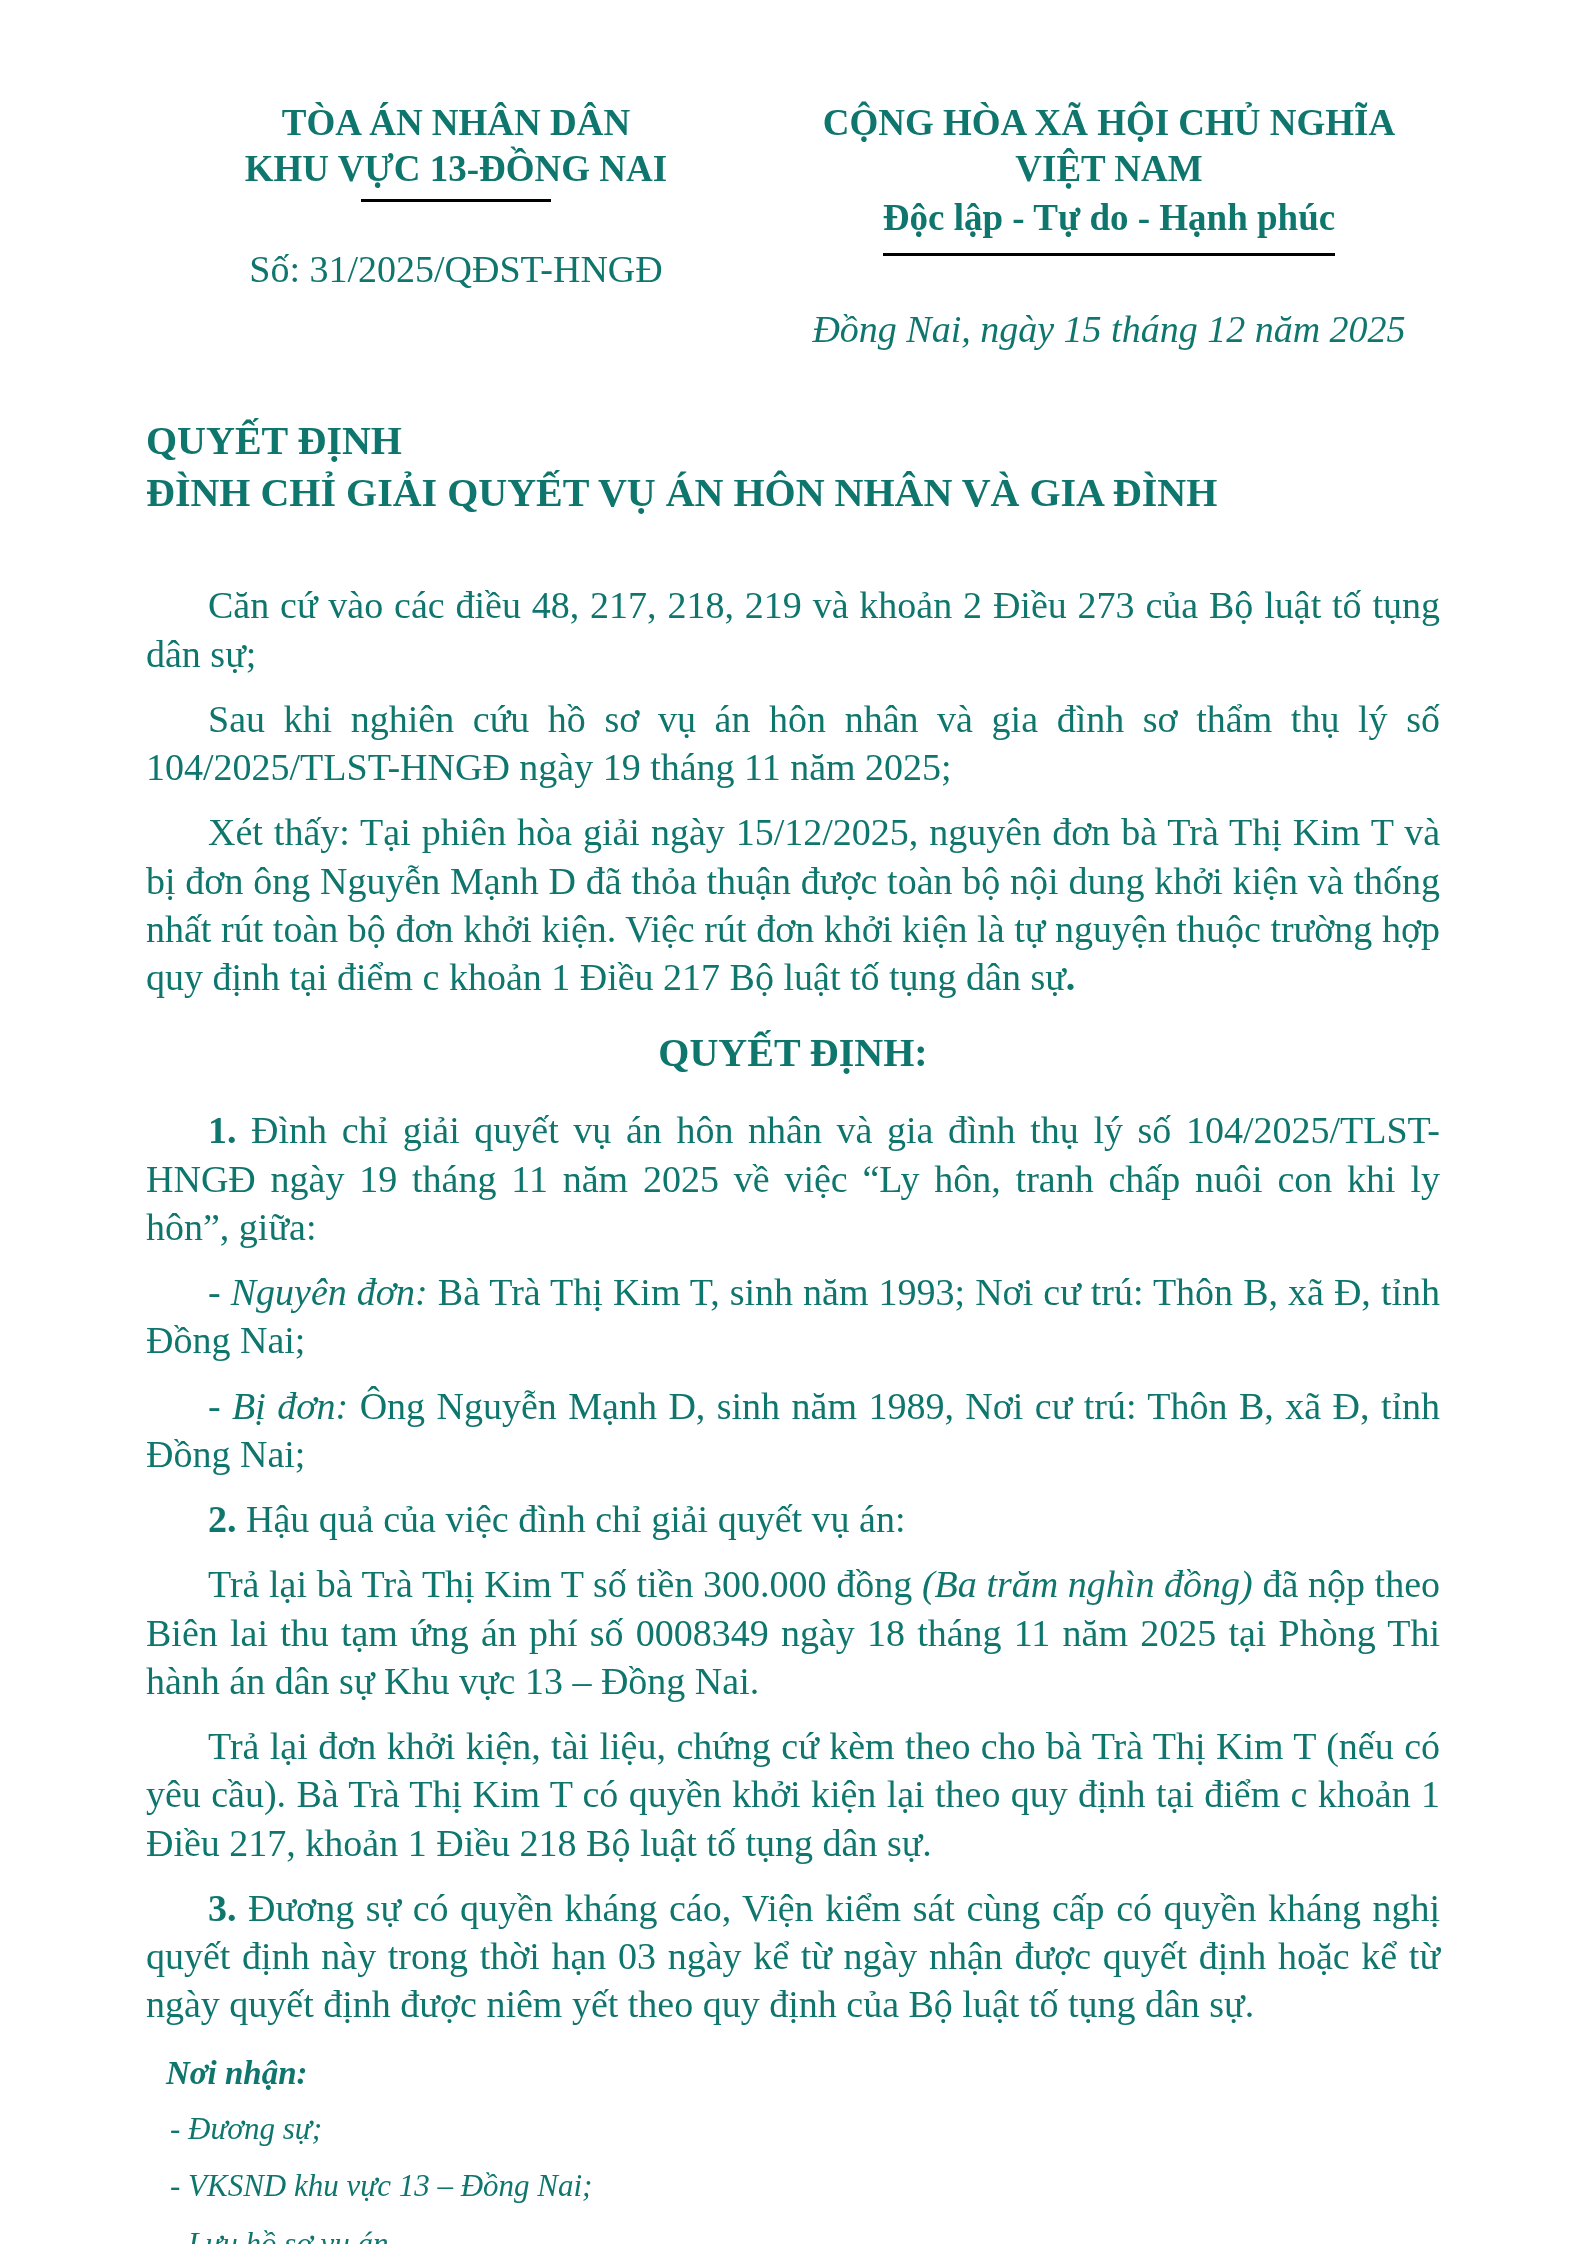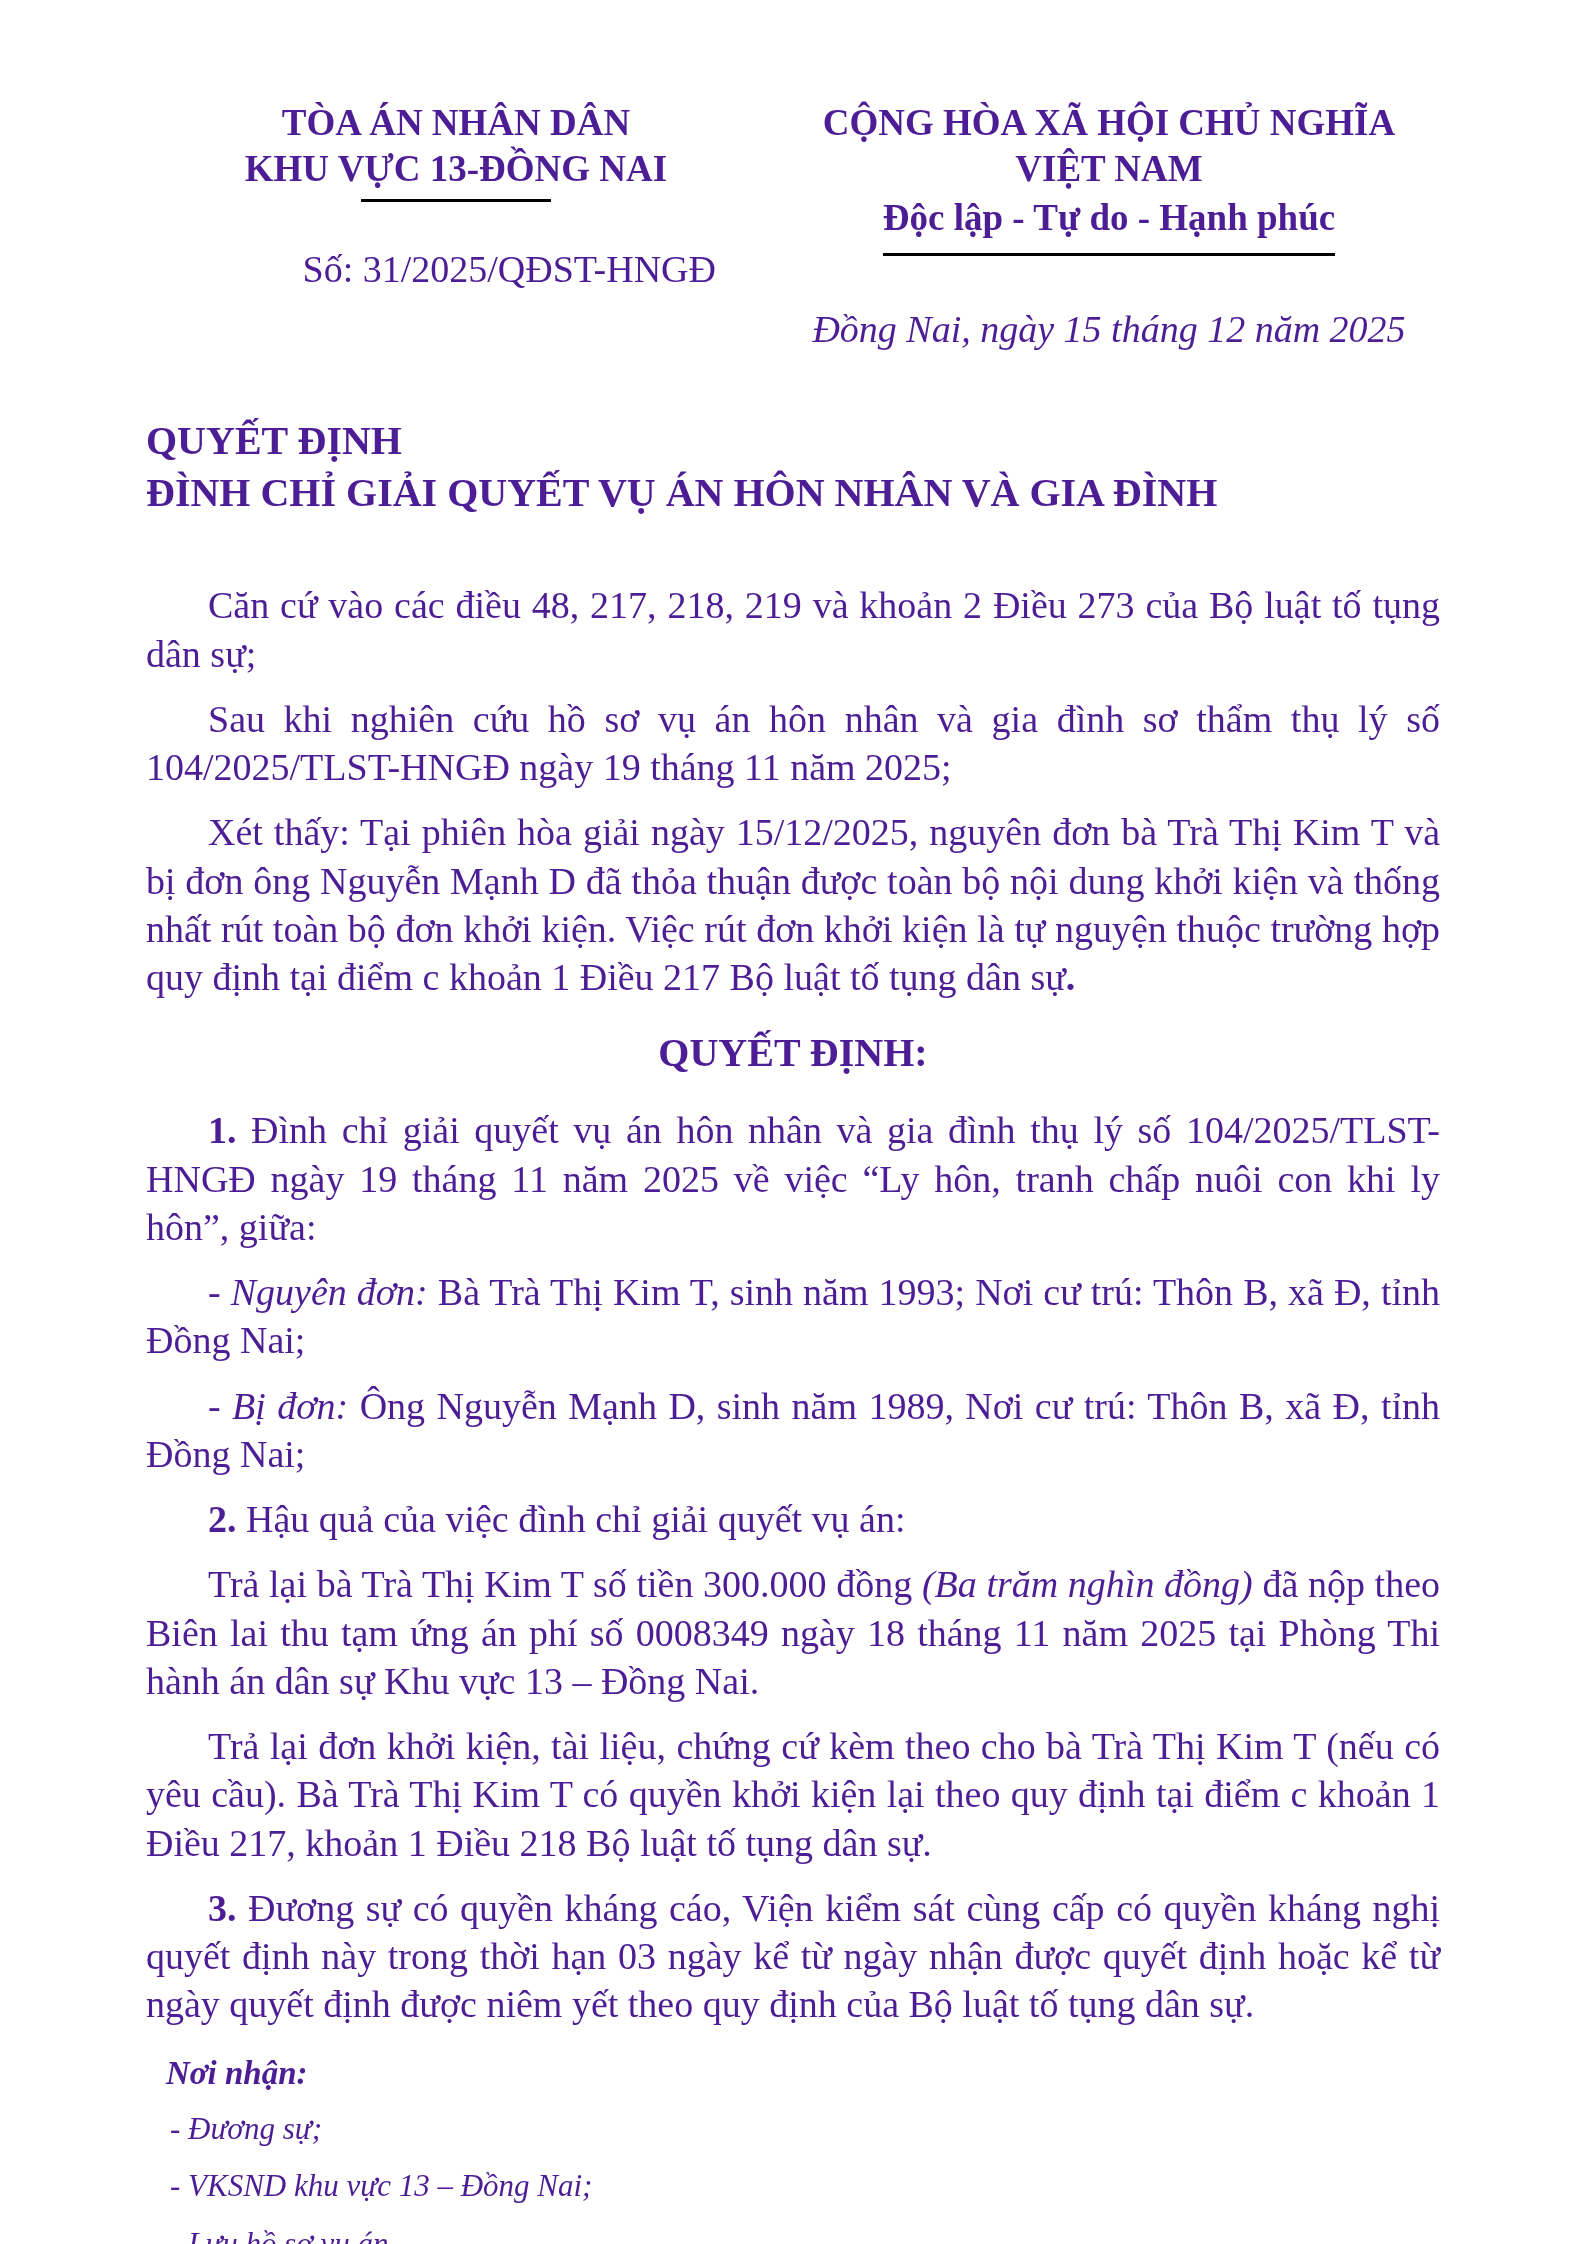--- a/index.html
+++ b/index.html
@@ -3,21 +3,21 @@
 <meta charset="utf-8">
 <style>
   * { margin: 0; padding: 0; box-sizing: border-box; }
   html, body { background: #ffffff; }
   .page {
     position: relative;
     width: 1586px;
     height: 2244px;
     margin: 0 auto;
     background: #ffffff;
-    color: #4c1d95;
+    color: #0f766e;
     font-family: "Liberation Serif", "DejaVu Serif", serif;
     font-size: 38px;
     padding: 100px 146px 0 146px;
     overflow: hidden;
   }
   
   .header-row {
     display: flex;
     justify-content: space-between;
     align-items: flex-start;
@@ -30,21 +30,21 @@
     font-size: 37px;
     line-height: 1.25;
   }
   .hdr-left-rule {
     width: 190px;
     height: 0;
     border-bottom: 3px solid #000;
     margin: 6px auto 0 auto;
   }
   .doc-number {
-    text-align: right;
+    text-align: center;
     font-weight: normal;
     font-size: 38px;
     margin-top: 44px;
   }
   .hdr-right {
     width: 662px;
     text-align: center;
     font-weight: bold;
     font-size: 37px;
     line-height: 1.25;

